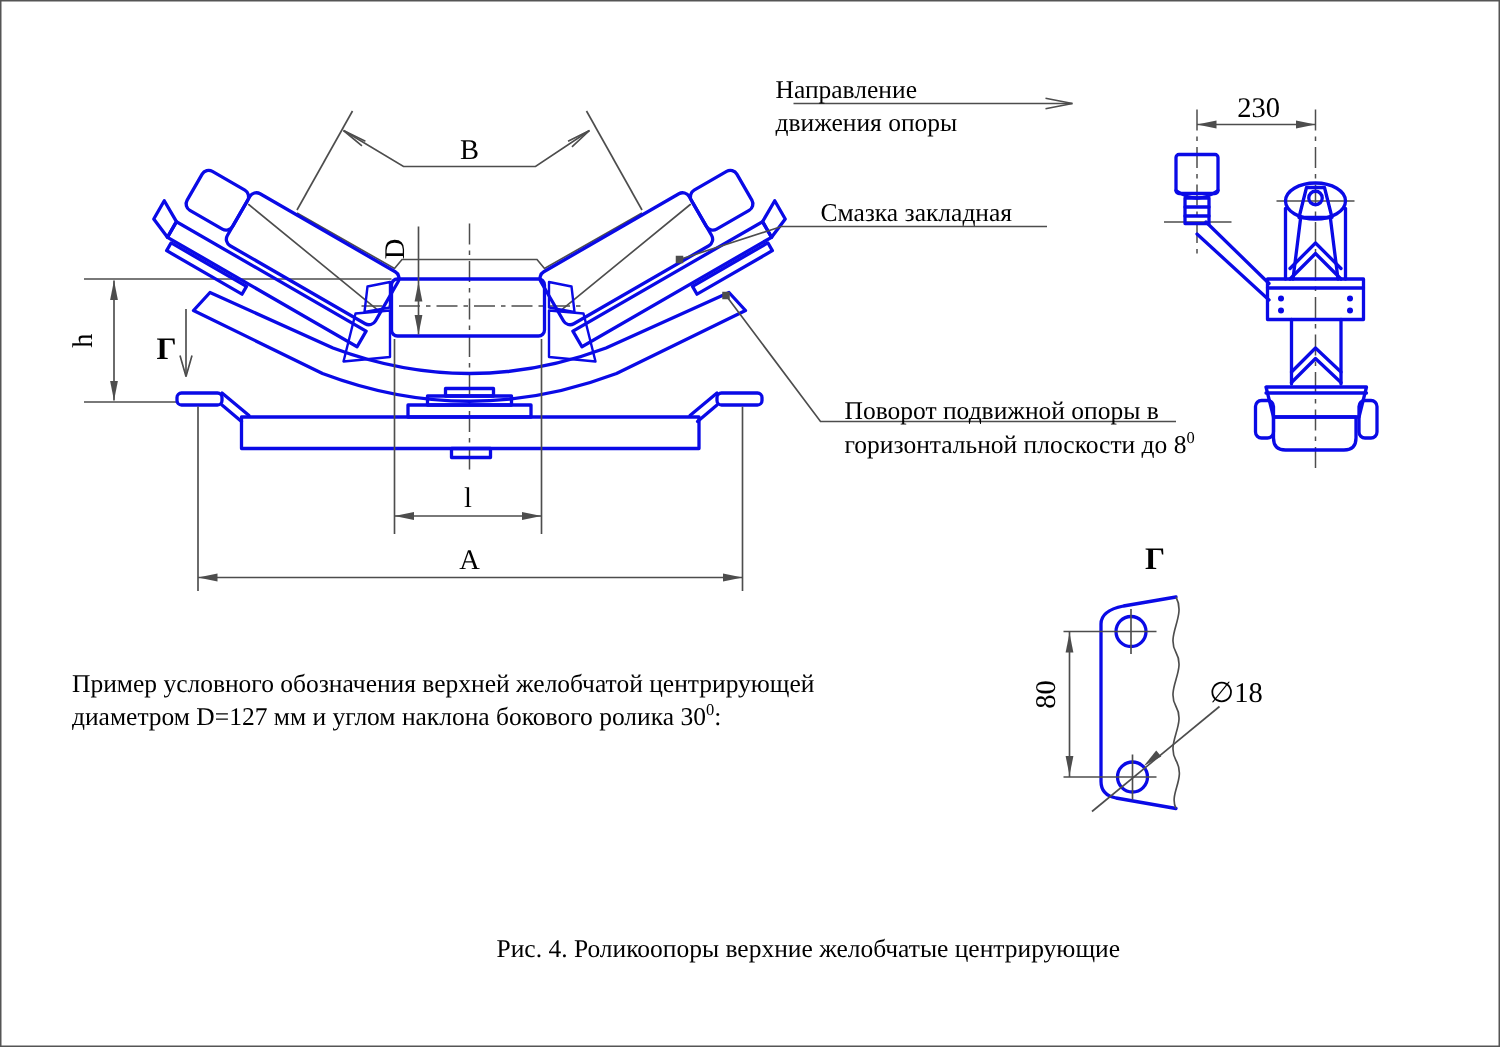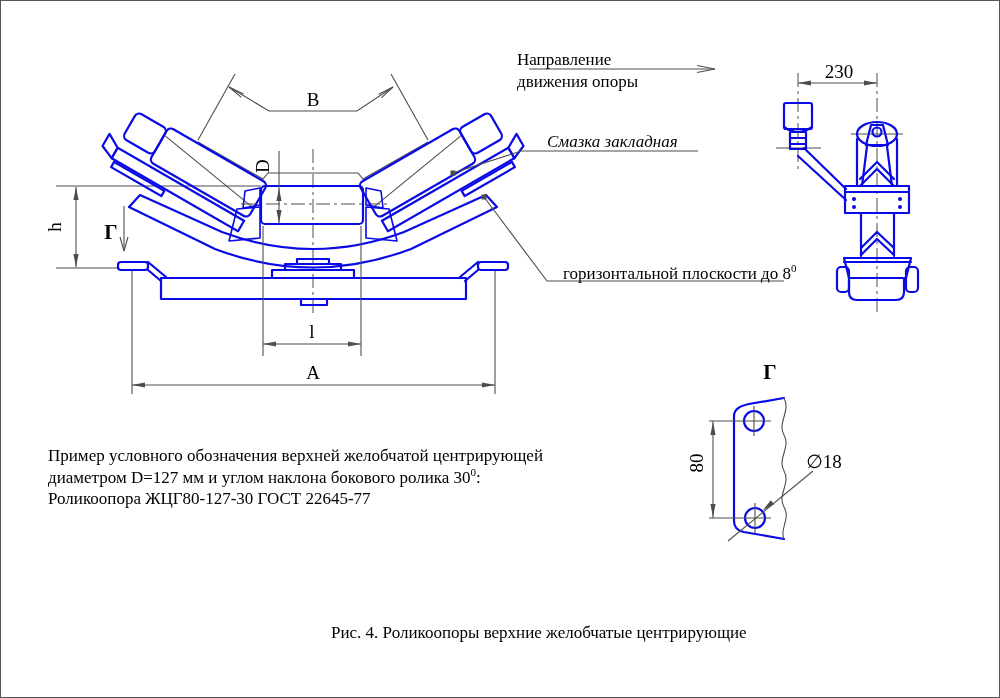--- a/index.html
+++ b/index.html
@@ -21,21 +21,21 @@
   .t{stroke:var(--line-thin);stroke-width:1.1;fill:none;}
   .cl{stroke:var(--line-thin);stroke-width:1;fill:none;stroke-dasharray:14 4 3 4;}
   .af{fill:var(--line-thin);stroke:none;}
   .dim{font-family:"Liberation Serif","DejaVu Serif",serif;font-size:19px;fill:var(--text);}
   .dimb{font-family:"Liberation Serif","DejaVu Serif",serif;font-size:21px;font-weight:bold;fill:var(--text);}
   .txt{position:absolute;font-size:17px;line-height:22px;white-space:nowrap;}
   sup{font-size:11px;line-height:0;}
   #description{left:47px;top:444px;line-height:21.6px;}
   #caption{left:330px;top:621px;}
   #ann-direction{left:516px;top:48px;}
-  #ann-grease{left:546px;top:130px;font-style:italic;}
+  #ann-grease{left:546px;top:130px;}
   #ann-pivot{left:562px;top:261px;line-height:23px;}
 </style>
 </head>
 <body>
 
 <div id="page">
 
 <svg width="1000" height="698" viewBox="0 0 1000 698">
 
   <g>
@@ -227,26 +227,26 @@
 <div class="txt" id="ann-direction">
   <div>Направление</div>
   <div>движения опоры</div>
 </div>
 
 <div class="txt" id="ann-grease">
   <span>Смазка закладная</span>
 </div>
 
 <div class="txt" id="ann-pivot">
+  <div>Поворот подвижной опоры в</div>
   <div><span>горизонтальной плоскости до 8</span><sup>0</sup></div>
 </div>
 
 <div class="txt" id="description">
   <div>Пример условного обозначения верхней желобчатой центрирующей</div>
   <div><span>диаметром D=127 мм и углом наклона бокового ролика 30</span><sup>0</sup><span>:</span></div>
-  <div>Роликоопора ЖЦГ80-127-30 ГОСТ 22645-77</div>
 </div>
 
 <div class="txt" id="caption">
   <span>Рис. 4. Роликоопоры верхние желобчатые центрирующие</span>
 </div>
 
 </div>
 
 </body></html>

